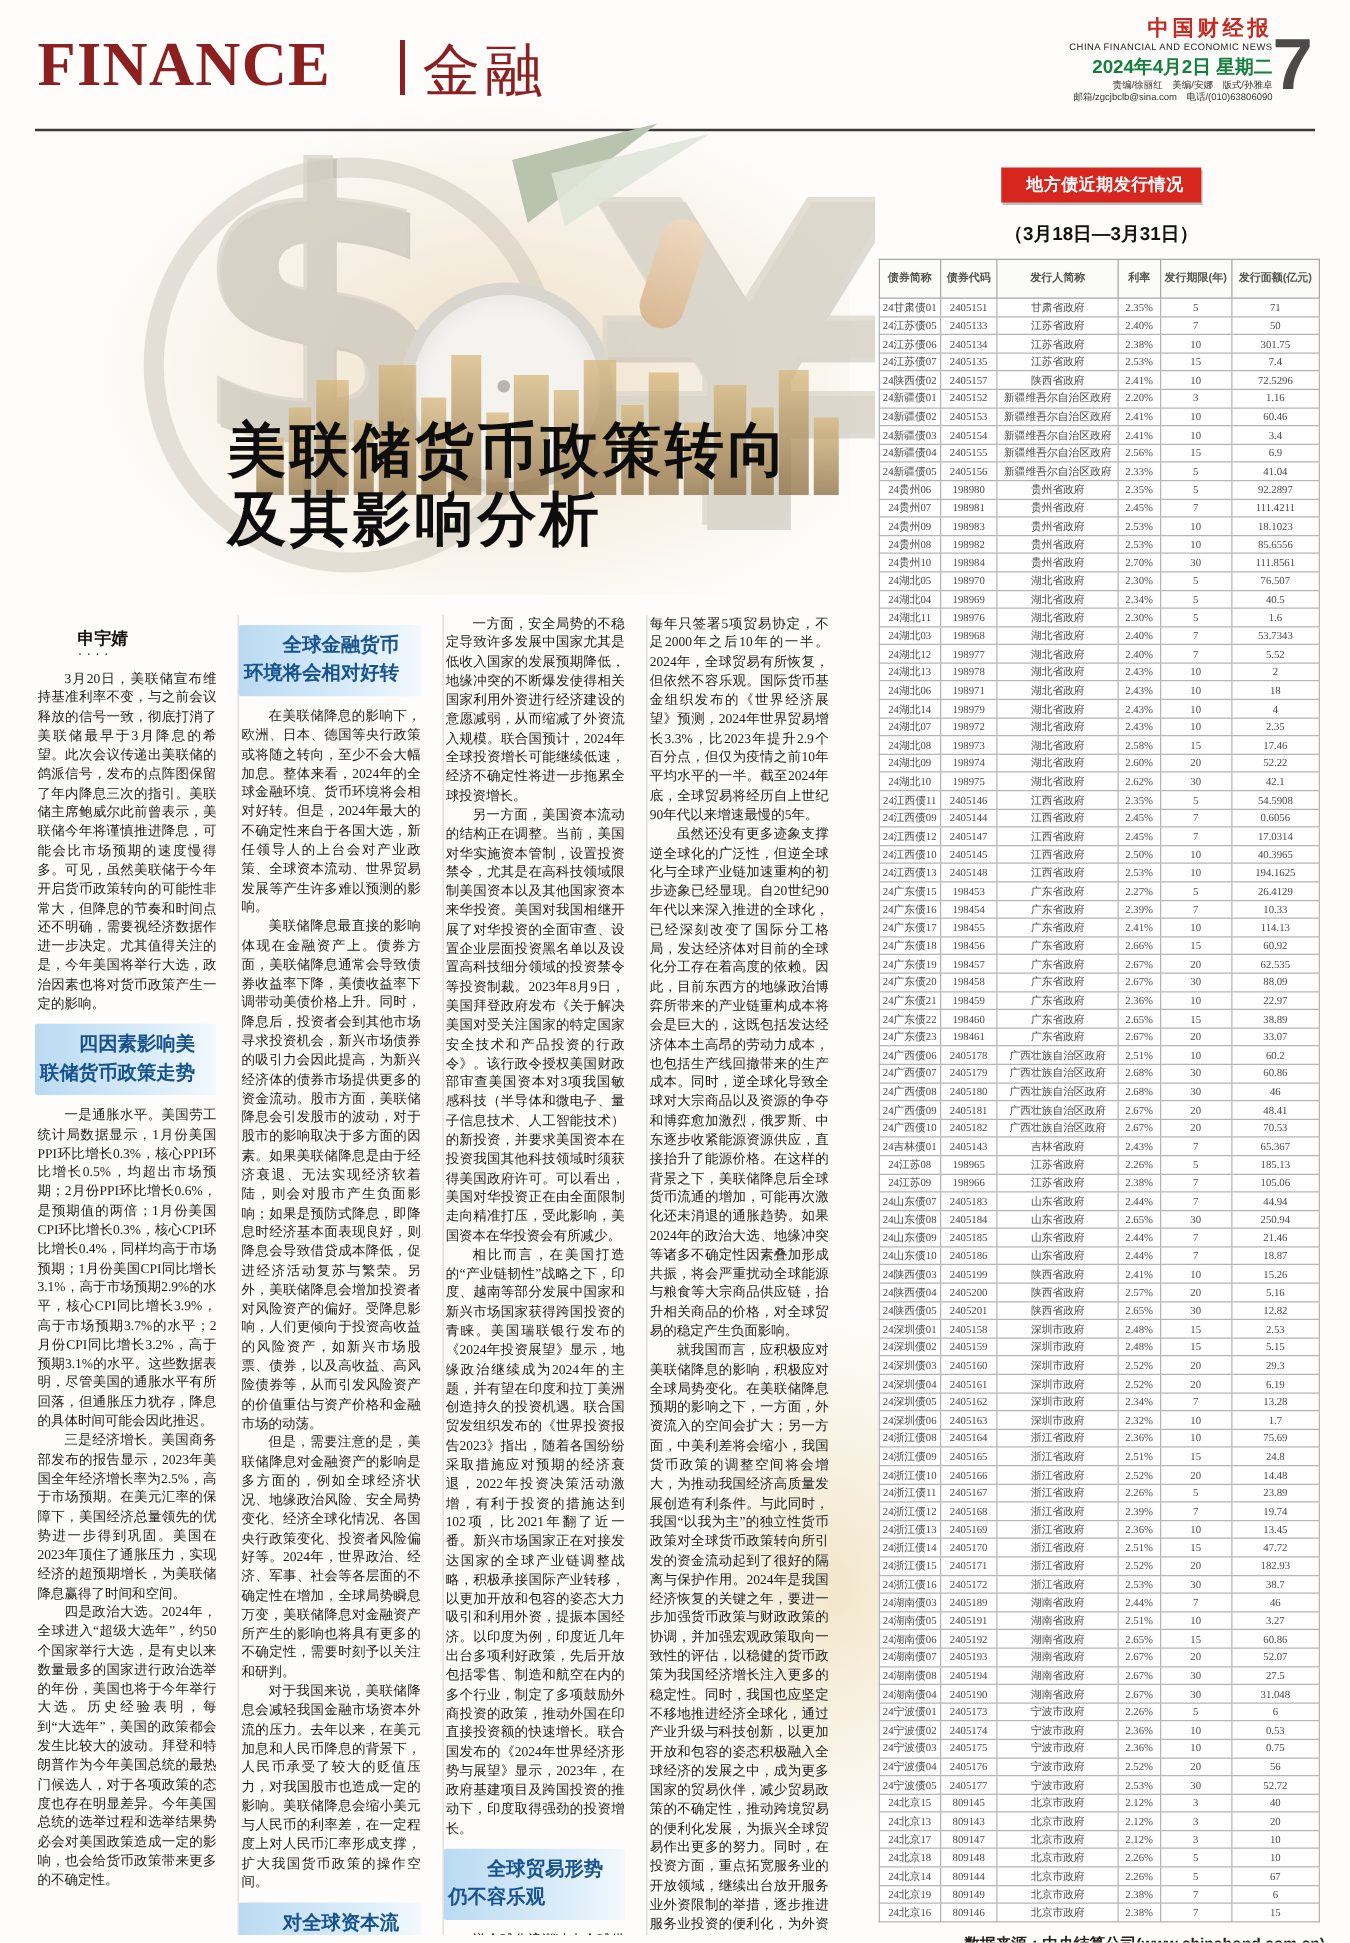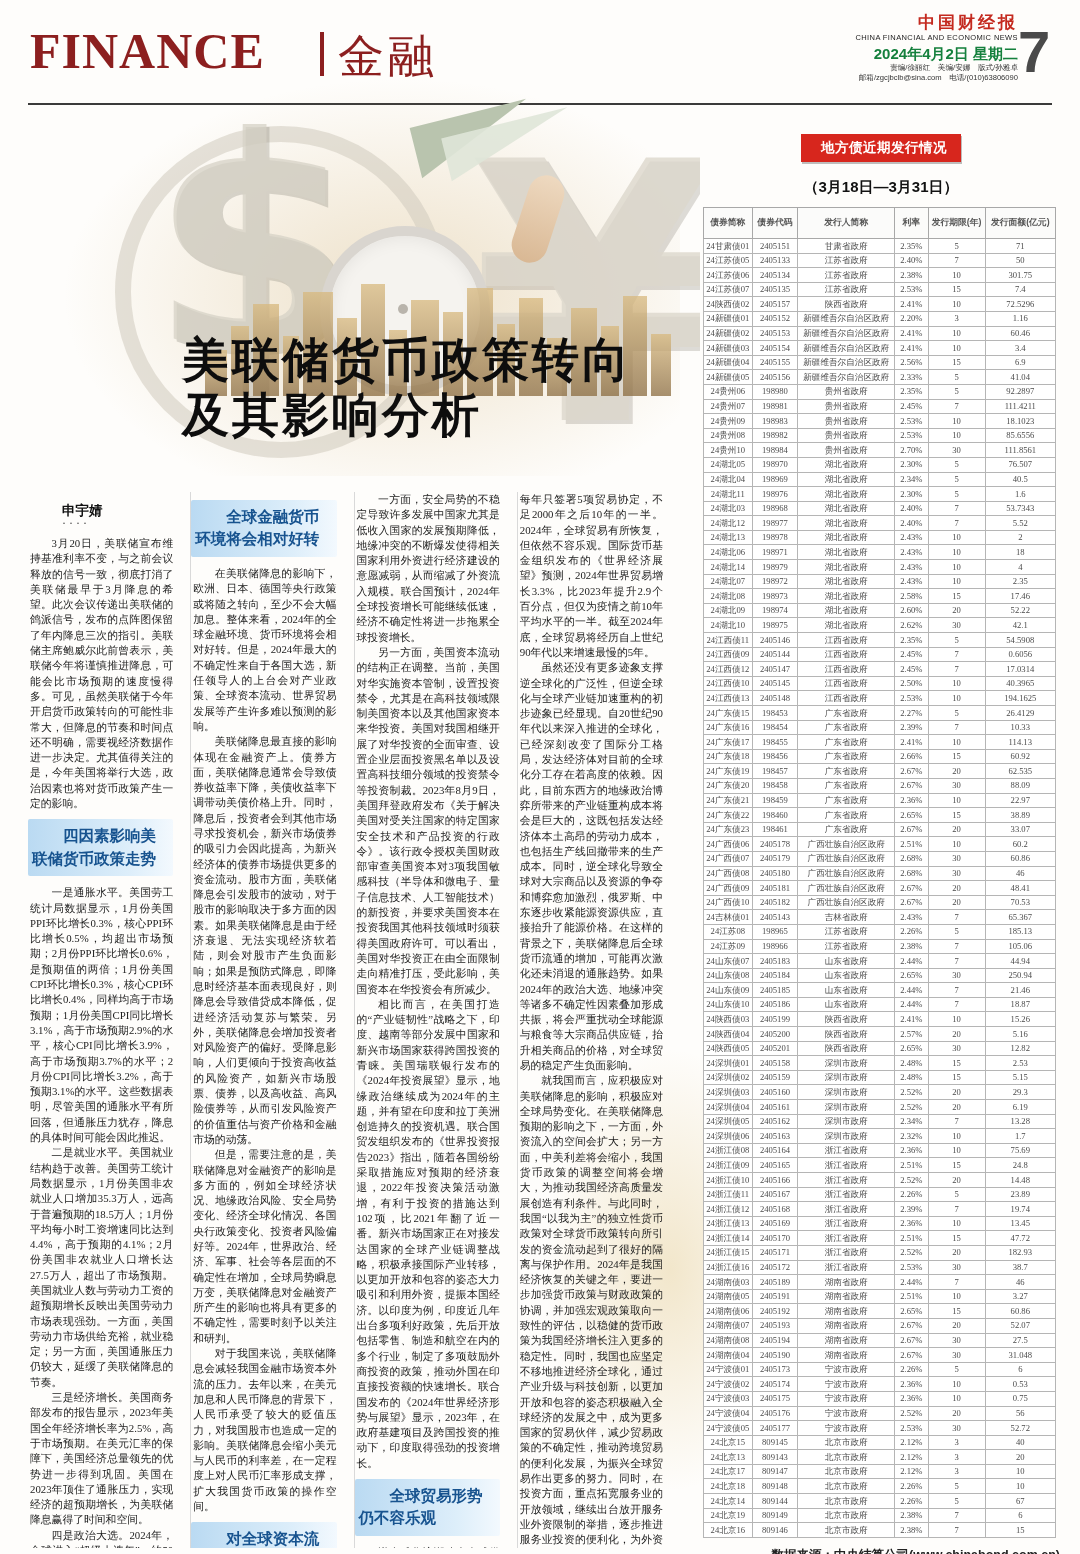--- a/index.html
+++ b/index.html
@@ -132,21 +132,20 @@
 
 <div class="article">
     <div class="col">
       <div class="byline">
         <div class="byline-name">申宇婧</div>
         <div class="byline-dots">····</div>
       </div>
       <p class="p">3月20日，美联储宣布维持基准利率不变，与之前会议释放的信号一致，彻底打消了美联储最早于3月降息的希望。此次会议传递出美联储的鸽派信号，发布的点阵图保留了年内降息三次的指引。美联储主席鲍威尔此前曾表示，美联储今年将谨慎推进降息，可能会比市场预期的速度慢得多。可见，虽然美联储于今年开启货币政策转向的可能性非常大，但降息的节奏和时间点还不明确，需要视经济数据作进一步决定。尤其值得关注的是，今年美国将举行大选，政治因素也将对货币政策产生一定的影响。</p>
       <div class="subhead">四因素影响美联储货币政策走势</div>
       <p class="p">一是通胀水平。美国劳工统计局数据显示，1月份美国PPI环比增长0.3%，核心PPI环比增长0.5%，均超出市场预期；2月份PPI环比增长0.6%，是预期值的两倍；1月份美国CPI环比增长0.3%，核心CPI环比增长0.4%，同样均高于市场预期；1月份美国CPI同比增长3.1%，高于市场预期2.9%的水平，核心CPI同比增长3.9%，高于市场预期3.7%的水平；2月份CPI同比增长3.2%，高于预期3.1%的水平。这些数据表明，尽管美国的通胀水平有所回落，但通胀压力犹存，降息的具体时间可能会因此推迟。</p>
-      <p class="p">二是就业水平。美国就业结构趋于改善。美国劳工统计局数据显示，1月份美国非农就业人口增加35.3万人，远高于普遍预期的18.5万人；1月份平均每小时工资增速同比达到4.4%，高于预期的4.1%；2月份美国非农就业人口增长达27.5万人，超出了市场预期。美国就业人数与劳动力工资的超预期增长反映出美国劳动力市场表现强劲。一方面，美国劳动力市场供给充裕，就业稳定；另一方面，美国通胀压力仍较大，延缓了美联储降息的节奏。</p>
       <p class="p">三是经济增长。美国商务部发布的报告显示，2023年美国全年经济增长率为2.5%，高于市场预期。在美元汇率的保障下，美国经济总量领先的优势进一步得到巩固。美国在2023年顶住了通胀压力，实现经济的超预期增长，为美联储降息赢得了时间和空间。</p>
       <p class="p">四是政治大选。2024年，全球进入“超级大选年”，约50个国家举行大选，是有史以来数量最多的国家进行政治选举的年份，美国也将于今年举行大选。历史经验表明，每到“大选年”，美国的政策都会发生比较大的波动。拜登和特朗普作为今年美国总统的最热门候选人，对于各项政策的态度也存在明显差异。今年美国总统的选举过程和选举结果势必会对美国政策造成一定的影响，也会给货币政策带来更多的不确定性。</p>
     </div>
     <div class="col">
       <div class="subhead">全球金融货币环境将会相对好转</div>
       <p class="p">在美联储降息的影响下，欧洲、日本、德国等央行政策或将随之转向，至少不会大幅加息。整体来看，2024年的全球金融环境、货币环境将会相对好转。但是，2024年最大的不确定性来自于各国大选，新任领导人的上台会对产业政策、全球资本流动、世界贸易发展等产生许多难以预测的影响。</p>
       <p class="p">美联储降息最直接的影响体现在金融资产上。债券方面，美联储降息通常会导致债券收益率下降，美债收益率下调带动美债价格上升。同时，降息后，投资者会到其他市场寻求投资机会，新兴市场债券的吸引力会因此提高，为新兴经济体的债券市场提供更多的资金流动。股市方面，美联储降息会引发股市的波动，对于股市的影响取决于多方面的因素。如果美联储降息是由于经济衰退、无法实现经济软着陆，则会对股市产生负面影响；如果是预防式降息，即降息时经济基本面表现良好，则降息会导致借贷成本降低，促进经济活动复苏与繁荣。另外，美联储降息会增加投资者对风险资产的偏好。受降息影响，人们更倾向于投资高收益的风险资产，如新兴市场股票、债券，以及高收益、高风险债券等，从而引发风险资产的价值重估与资产价格和金融市场的动荡。</p>
       <p class="p">但是，需要注意的是，美联储降息对金融资产的影响是多方面的，例如全球经济状况、地缘政治风险、安全局势变化、经济全球化情况、各国央行政策变化、投资者风险偏好等。2024年，世界政治、经济、军事、社会等各层面的不确定性在增加，全球局势瞬息万变，美联储降息对金融资产所产生的影响也将具有更多的不确定性，需要时刻予以关注和研判。</p>
       <p class="p">对于我国来说，美联储降息会减轻我国金融市场资本外流的压力。去年以来，在美元加息和人民币降息的背景下，人民币承受了较大的贬值压力，对我国股市也造成一定的影响。美联储降息会缩小美元与人民币的利率差，在一定程度上对人民币汇率形成支撑，扩大我国货币政策的操作空间。</p>
       <div class="subhead">对全球资本流动造成直接影响</div>

